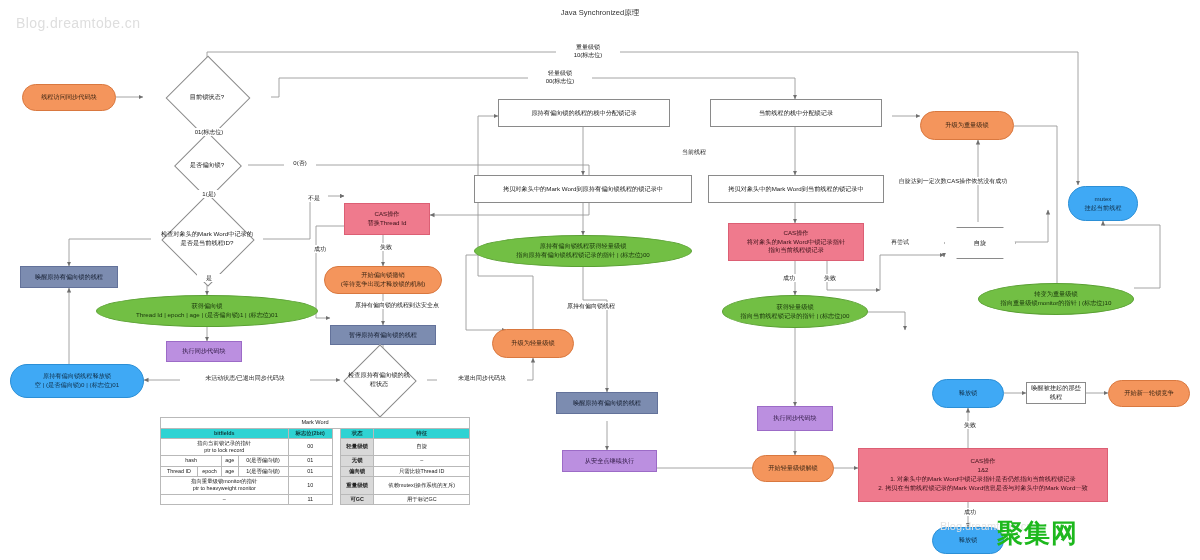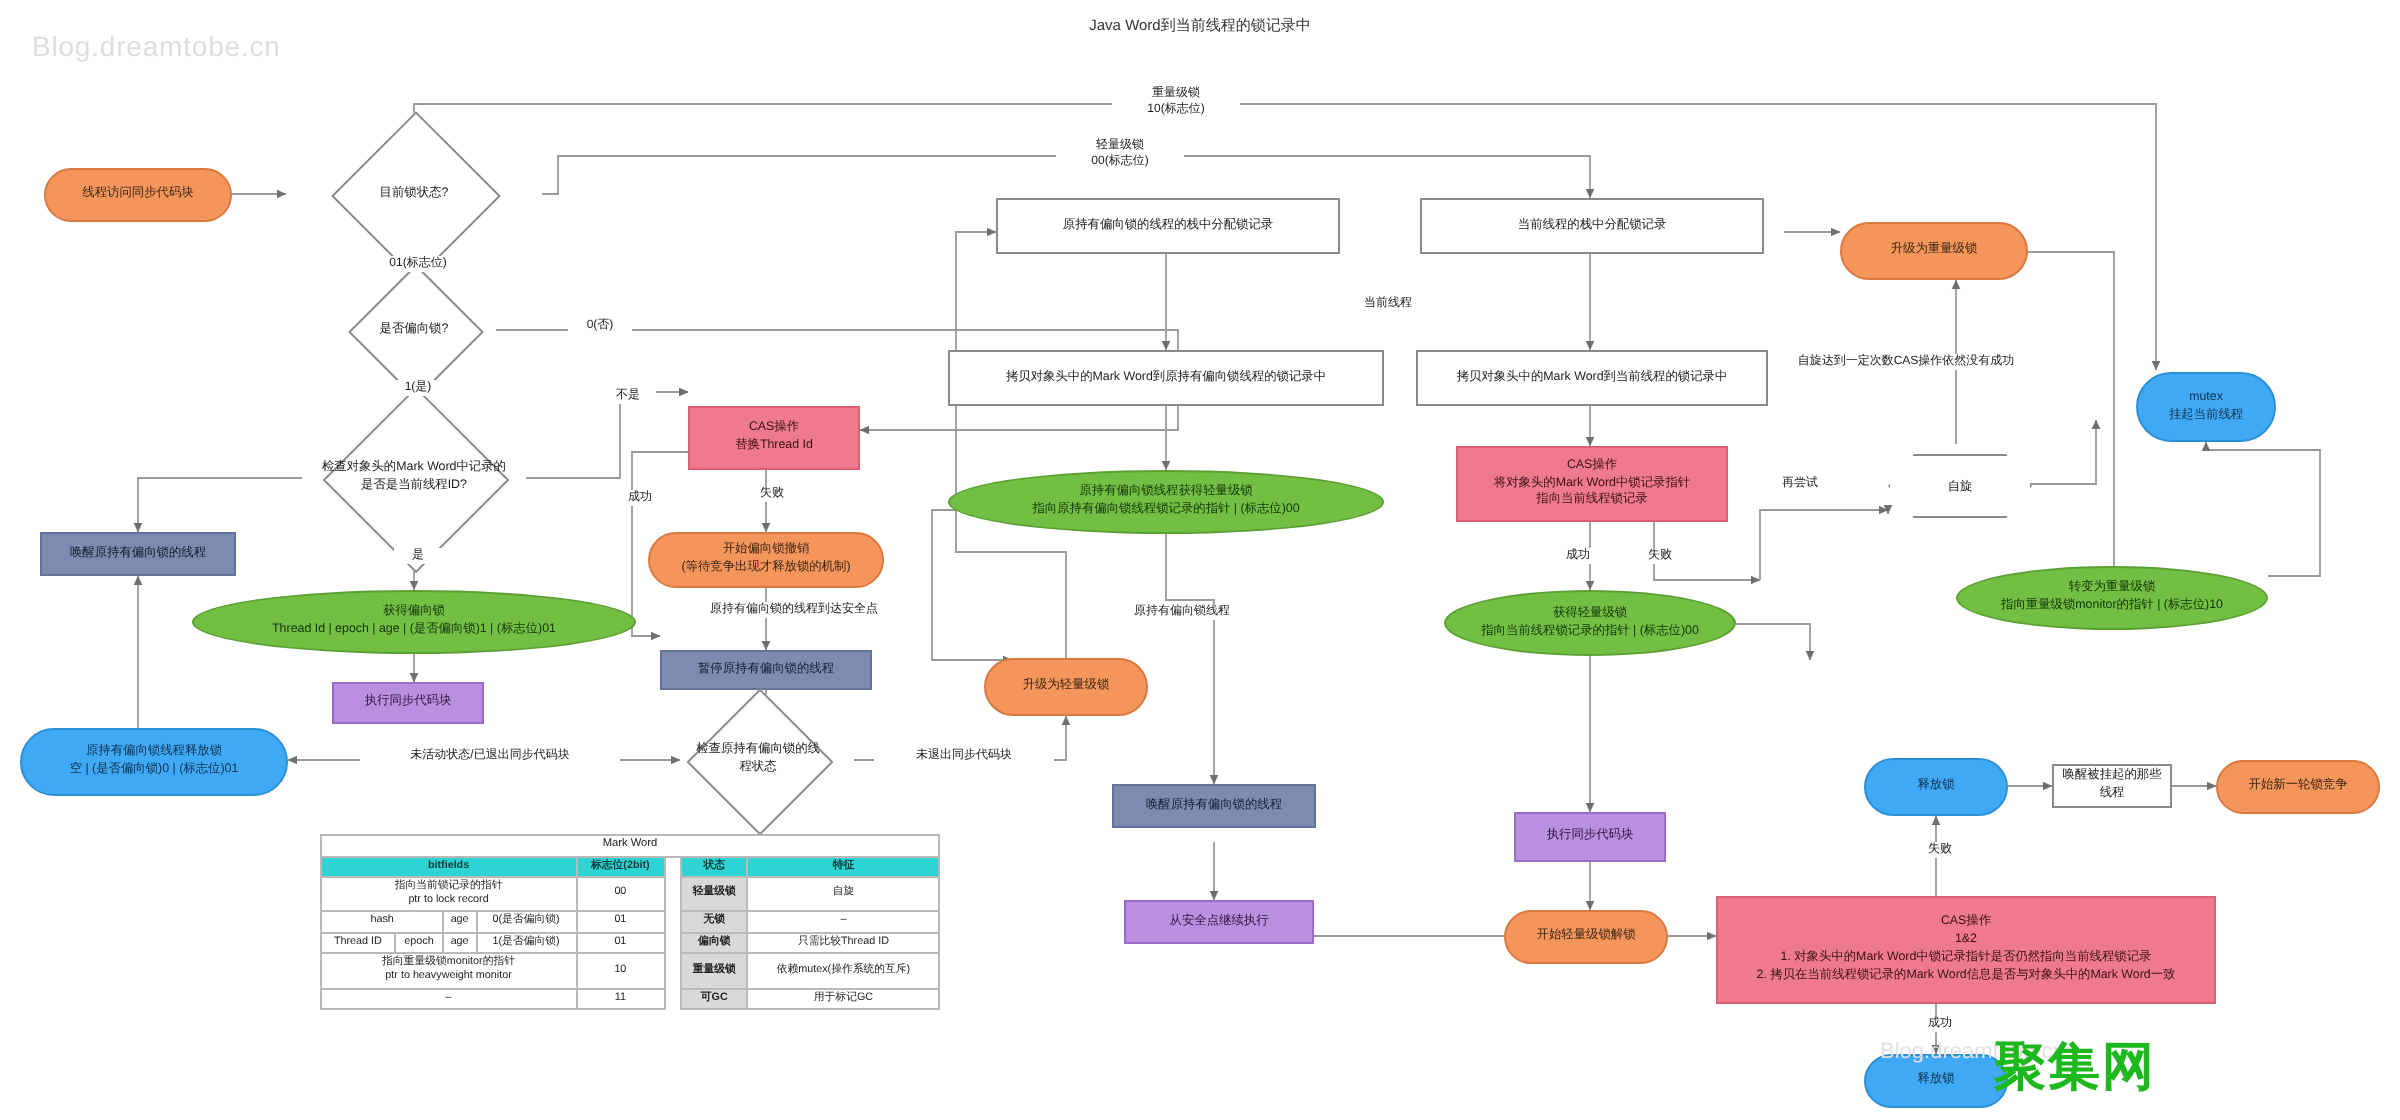--- a/index.html
+++ b/index.html
@@ -203,21 +203,21 @@
     <path d="M1086,393 L1108,393"></path>
 
     <path d="M968,448 L968,408"></path>
 
     <path d="M968,502 L968,527"></path>
 
     <path d="M868,312 L905,312 L905,330" marker-end=""></path>
   </g>
 </svg>
 
-<div id="title">Java Word到当前线程的锁记录中</div>
+<div id="title">Java Synchronized原理</div>
 <div id="wm-left">Blog.dreamtobe.cn</div>
 <div id="wm-right-sub">Blog.dreamtobe.cn</div>
 <div id="wm-right">聚集网</div>
 
 <div class="node pill orange" style="left:22px;top:84px;width:94px;height:27px;">线程访问同步代码块</div>
 
 <div class="diamond-wrap" style="left:156px;top:69px;width:102px;height:56px;">
   <div class="diamond-shape" style="width:58px;height:58px;left:22px;top:-1px;"></div>
   <div class="diamond-label">目前锁状态?</div>
 </div>

